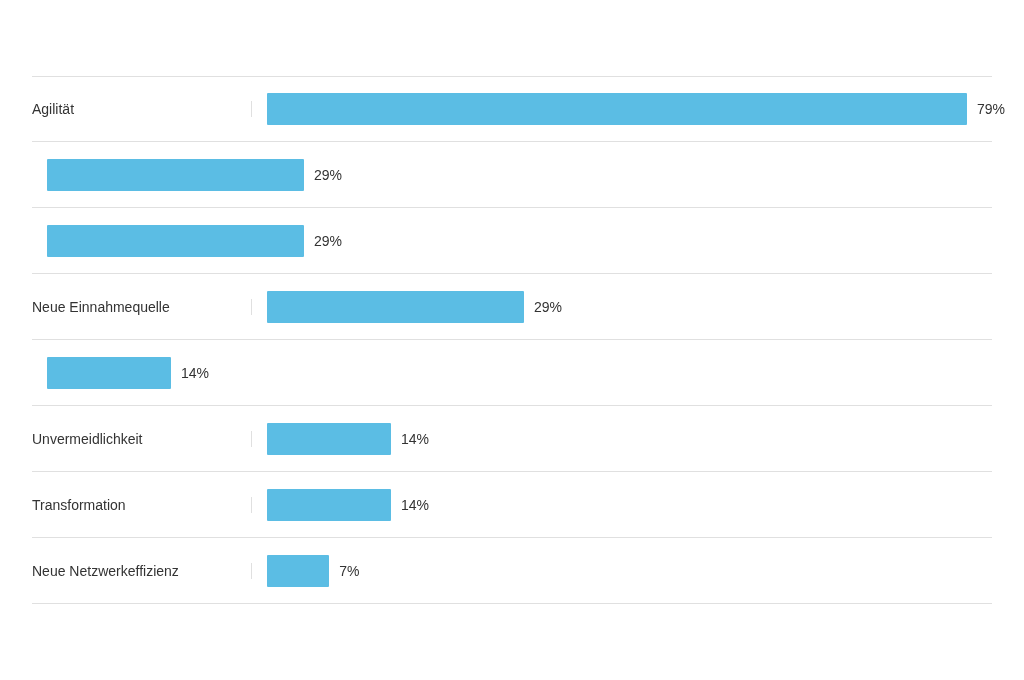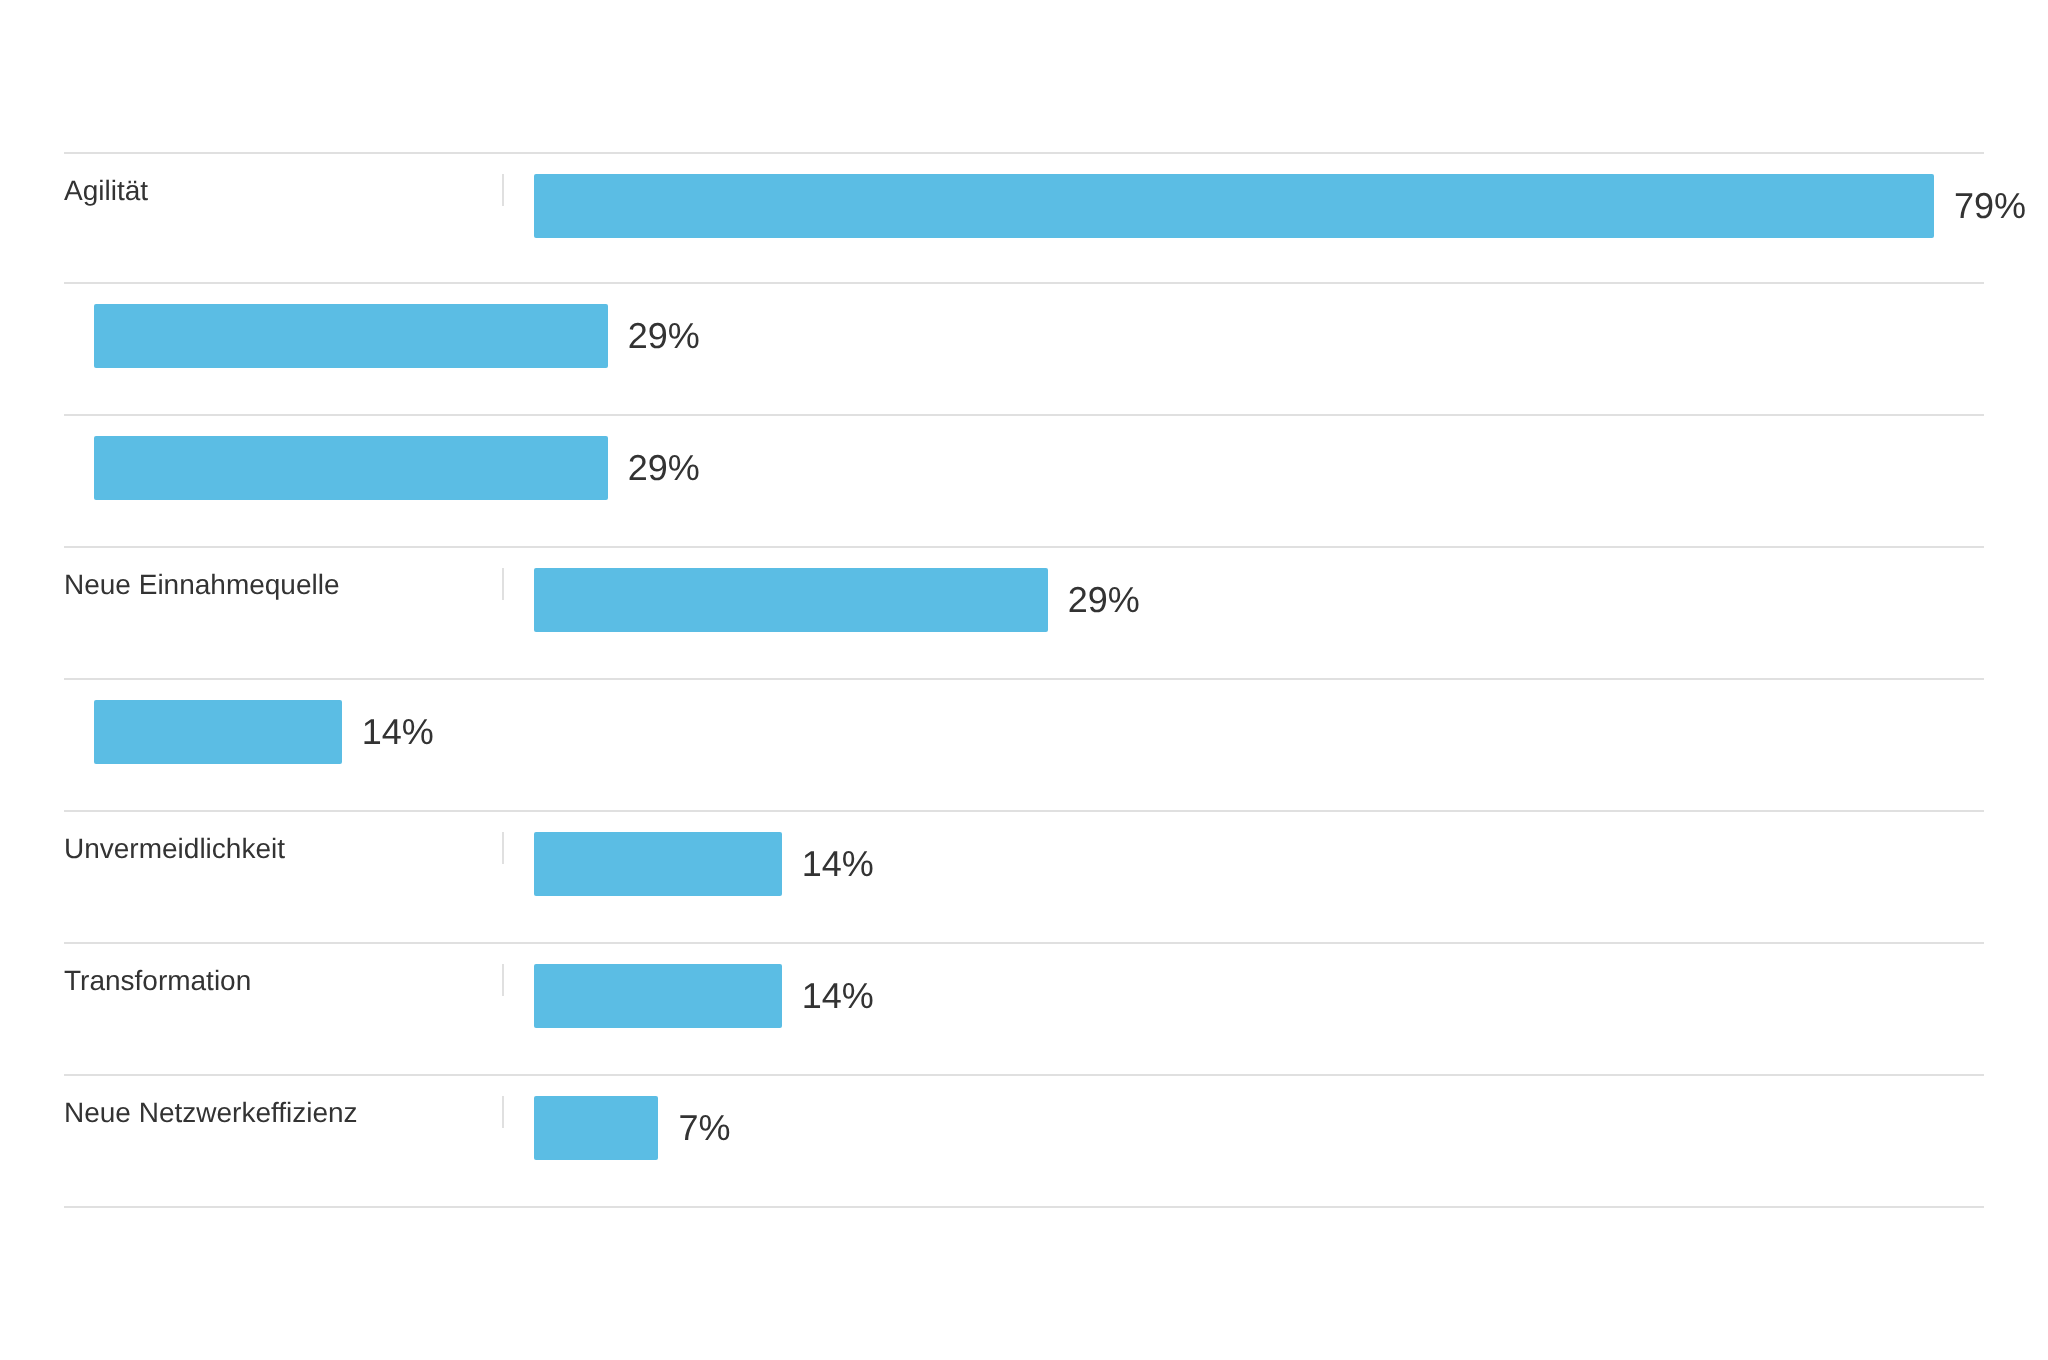--- a/index.html
+++ b/index.html
@@ -18,21 +18,21 @@
       justify-content: center;
     }
 
     .chart-container {
       width: 980px;
       padding: 20px 10px;
     }
 
     .chart-row {
       display: flex;
-      align-items: flex-start;
+      align-items: center;
       border-bottom: 1px solid #e0e0e0;
       padding: 10px 0;
       min-height: 66px;
     }
 
     .chart-row:first-child {
       border-top: 1px solid #e0e0e0;
     }
 
     .row-label {
@@ -51,21 +51,21 @@
       padding-left: 15px;
     }
 
     .bar {
       height: 32px;
       background-color: #5bbde4;
       border-radius: 1px;
     }
 
     .bar-label {
-      font-size: 18px;
+      font-size: 14px;
       color: #333;
       margin-left: 10px;
       white-space: nowrap;
     }
   </style>
 </head>
 <body>
 
 <div class="chart-container">
 

